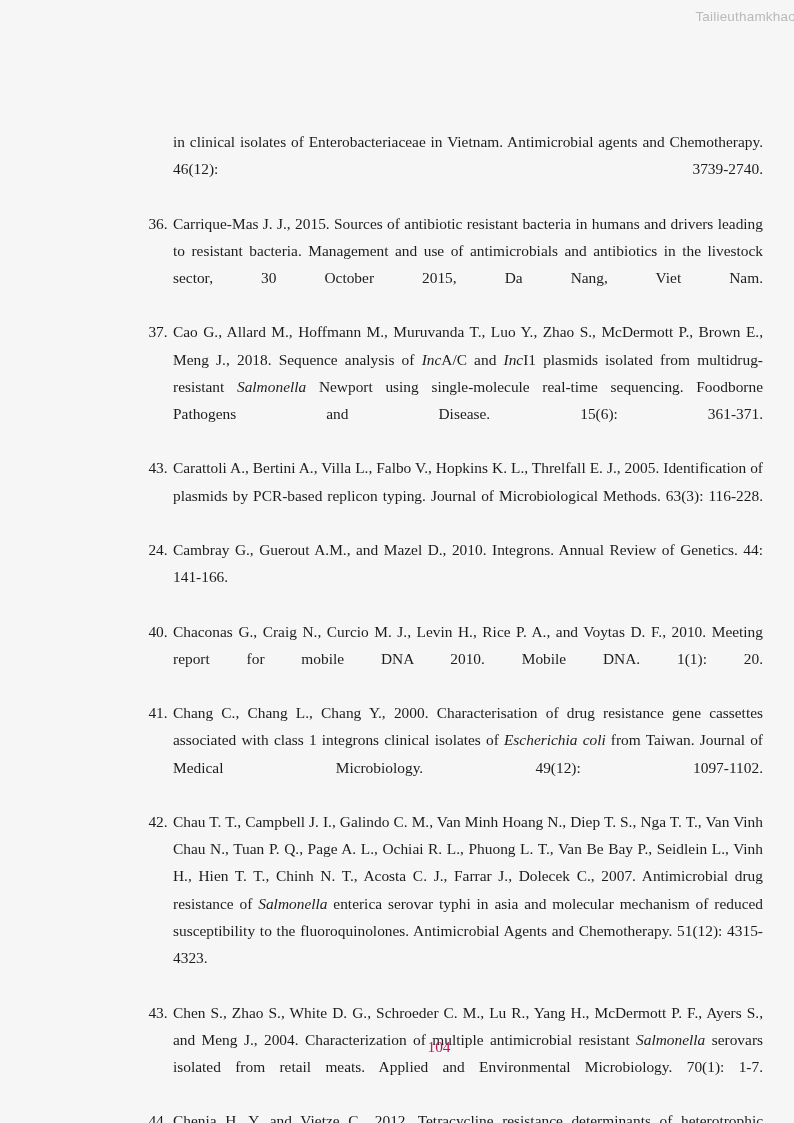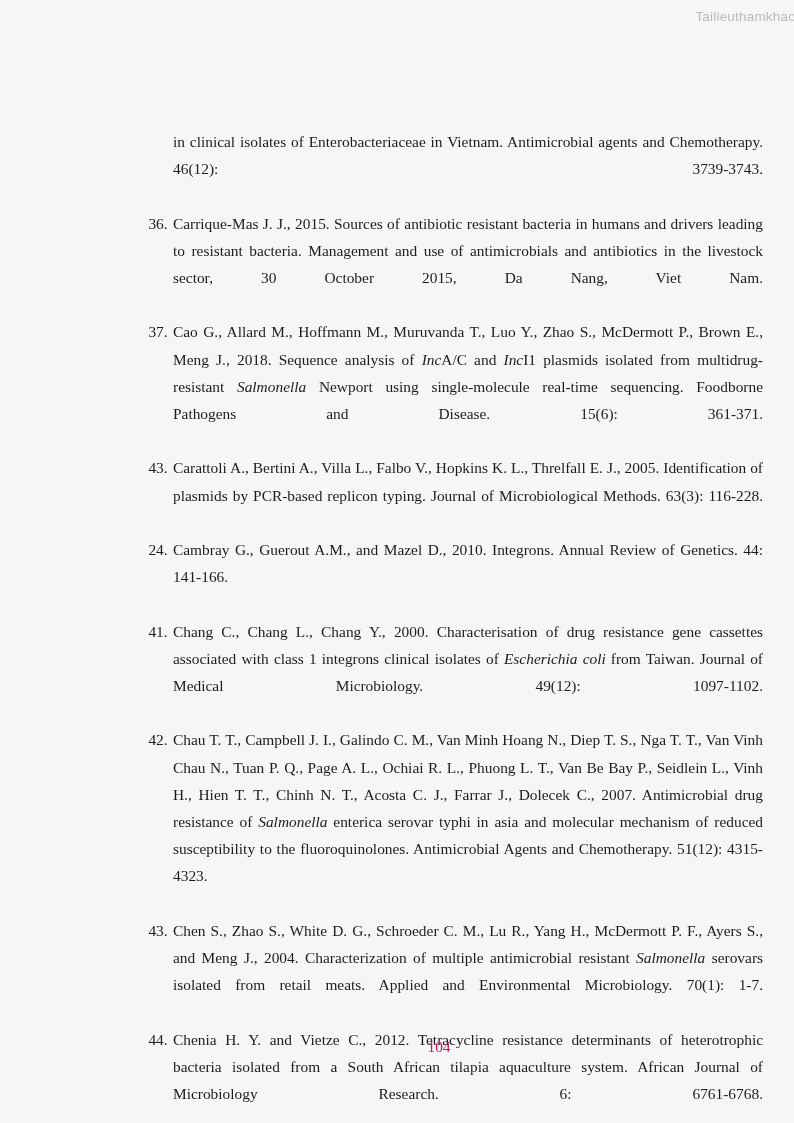--- a/index.html
+++ b/index.html
@@ -86,37 +86,41 @@
 <body>
 
 <div class="page">
 
   <div class="watermark">Tailieuthamkhao.com</div>
 
   <div class="content">
     <ol class="ref-list">
         <li class="ref-item continuation">
           <span class="ref-num"></span>
-          <span class="ref-text">in clinical isolates of Enterobacteriaceae in Vietnam. Antimicrobial agents and Chemotherapy. 46(12): 3739-3743.</span>
+          <span class="ref-text">in clinical isolates of Enterobacteriaceae in Vietnam. Antimicrobial agents and Chemotherapy. 46(12): 3739-2740.</span>
         </li>
         <li class="ref-item">
           <span class="ref-num">36.</span>
           <span class="ref-text">Carrique-Mas J. J., 2015. Sources of antibiotic resistant bacteria in humans and drivers leading to resistant bacteria. Management and use of antimicrobials and antibiotics in the livestock sector, 30 October 2015, Da Nang, Viet Nam.</span>
         </li>
         <li class="ref-item">
           <span class="ref-num">37.</span>
           <span class="ref-text">Cao G., Allard M., Hoffmann M., Muruvanda T., Luo Y., Zhao S., McDermott P., Brown E., Meng J., 2018. Sequence analysis of <i>Inc</i>A/C and <i>Inc</i>I1 plasmids isolated from multidrug-resistant <i>Salmonella</i> Newport using single-molecule real-time sequencing. Foodborne Pathogens and Disease. 15(6): 361-371.</span>
         </li>
         <li class="ref-item">
           <span class="ref-num">43.</span>
           <span class="ref-text">Carattoli A., Bertini A., Villa L., Falbo V., Hopkins K. L., Threlfall E. J., 2005. Identification of plasmids by PCR-based replicon typing. Journal of Microbiological Methods. 63(3): 116-228.</span>
         </li>
         <li class="ref-item">
           <span class="ref-num">24.</span>
           <span class="ref-text">Cambray G., Guerout A.M., and Mazel D., 2010. Integrons. Annual Review of Genetics. 44: 141-166.</span>
+        </li>
+        <li class="ref-item">
+          <span class="ref-num">40.</span>
+          <span class="ref-text">Chaconas G., Craig N., Curcio M. J., Levin H., Rice P. A., and Voytas D. F., 2010. Meeting report for mobile DNA 2010. Mobile DNA. 1(1): 20.</span>
         </li>
         <li class="ref-item">
           <span class="ref-num">41.</span>
           <span class="ref-text">Chang C., Chang L., Chang Y., 2000. Characterisation of drug resistance gene cassettes associated with class 1 integrons clinical isolates of <i>Escherichia coli</i> from Taiwan. Journal of Medical Microbiology. 49(12): 1097-1102.</span>
         </li>
         <li class="ref-item">
           <span class="ref-num">42.</span>
           <span class="ref-text">Chau T. T., Campbell J. I., Galindo C. M., Van Minh Hoang N., Diep T. S., Nga T. T., Van Vinh Chau N., Tuan P. Q., Page A. L., Ochiai R. L., Phuong L. T., Van Be Bay P., Seidlein L., Vinh H., Hien T. T., Chinh N. T., Acosta C. J., Farrar J., Dolecek C., 2007. Antimicrobial drug resistance of <i>Salmonella</i> enterica serovar typhi in asia and molecular mechanism of reduced susceptibility to the fluoroquinolones. Antimicrobial Agents and Chemotherapy. 51(12): 4315-4323.</span>
         </li>
         <li class="ref-item">

